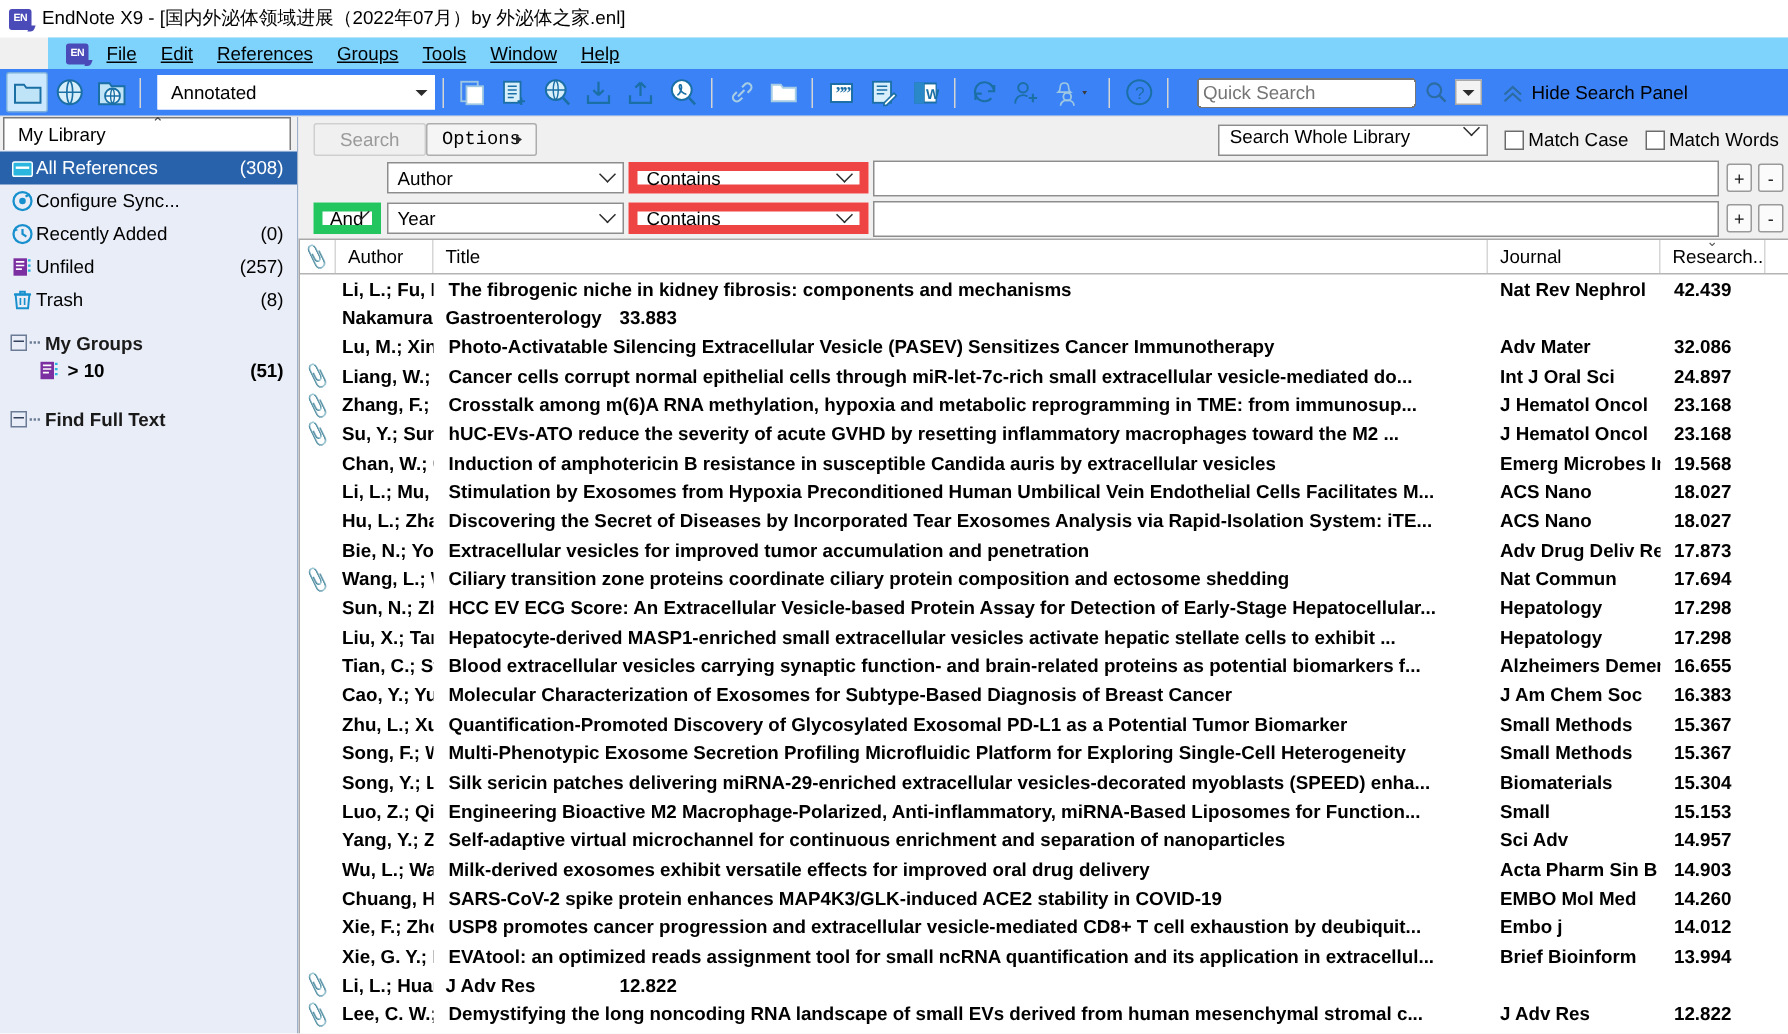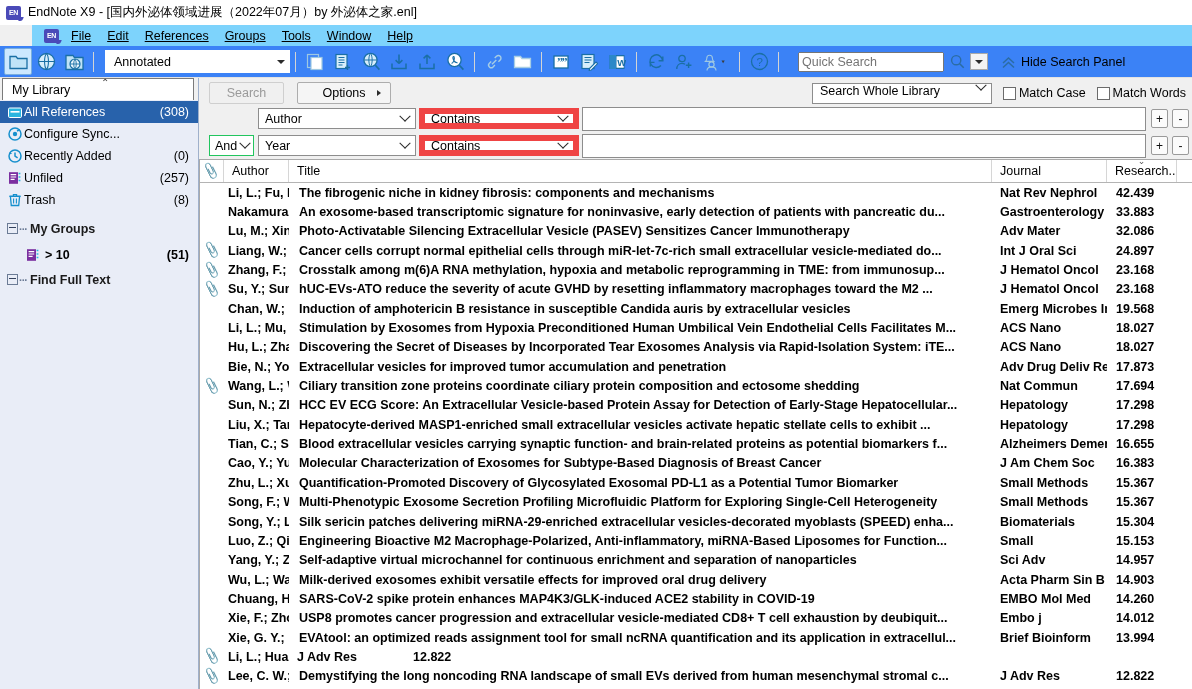--- a/index.html
+++ b/index.html
@@ -61,47 +61,47 @@
   .side-row.selected{background:#2862ab;color:#fff;}
   .side-row .s-ico{width:17px;flex:0 0 17px;display:flex;align-items:center;justify-content:center;}
   .side-row .s-lbl{flex:1 1 auto;white-space:nowrap;overflow:hidden;padding-left:1px;}
   .side-row .s-cnt{padding-right:9px;white-space:nowrap;}
   .grp-head{height:23px;display:flex;align-items:center;padding-left:7px;font-weight:bold;font-size:12.5px;
             margin-top:6px;color:#1a1a1a;}
   .exp-box{width:9px;height:9px;border:1px solid #6b7b95;background:#e9edf7;display:flex;align-items:center;
            justify-content:center;font-size:9px;line-height:6px;color:#33415c;flex:0 0 auto;position:relative;}
   .exp-box:before{content:"";position:absolute;left:1px;right:1px;top:3px;height:1px;background:#33415c;}
   .dots{color:#6b7b95;margin:0 3px 0 1px;letter-spacing:-1px;font-size:11px;}
-  .grp-child{height:22px;display:flex;align-items:flex-end;padding-left:26px;font-size:12.5px;font-weight:bold;}
+  .grp-child{height:22px;display:flex;align-items:flex-start;padding-left:26px;font-size:12.5px;font-weight:bold;}
   .grp-child .s-ico{width:19px;flex:0 0 19px;display:flex;align-items:center;}
   .grp-child .s-lbl{flex:1 1 auto;}
   .grp-child .s-cnt{padding-right:9px;}
 
   
   .rightpane{flex:1 1 auto;display:flex;flex-direction:column;min-width:0;background:#f0f0f0;}
 
   
   .searchpanel{flex:0 0 auto;background:#f0f0f0;padding:3px 0 0 0;border-bottom:1px solid #a9a9a9;}
   .sp-top{display:flex;align-items:center;height:24px;padding-left:10px;}
   .btn{height:22px;border:1px solid #adadad;background:#f5f5f5;border-radius:2px;font-size:12.5px;
        display:flex;align-items:center;justify-content:center;cursor:default;box-sizing:border-box;}
   .btn.disabled{color:#9a9a9a;background:#f0f0f0;border-color:#cfcfcf;}
   .btn-search{width:75px;}
-  .btn-options{width:94px;margin-left:13px;position:relative;}
+  .btn-options{width:74px;position:relative;font-family:Liberation Mono, monospace;}
   .btn-options .tri{position:absolute;right:9px;width:0;height:0;border-top:3.5px solid transparent;
                     border-bottom:3.5px solid transparent;border-left:4.5px solid #2b2b2b;}
   .sp-right{margin-left:auto;display:flex;align-items:center;padding-right:6px;}
   .sel-scope{width:180px;height:21px;border:1px solid #8d8d8d;background:#fff;display:flex;align-items:flex-start;
              justify-content:space-between;padding:0 6px 0 7px;font-size:12.5px;box-sizing:border-box;}
   .chev-dn{width:7px;height:7px;border-right:1.4px solid #2b2b2b;border-bottom:1.4px solid #2b2b2b;
            transform:rotate(45deg) translate(-2px,-2px);}
   .cbwrap{display:flex;align-items:center;margin-left:11px;font-size:12.5px;white-space:nowrap;}
   .cbox{width:13px;height:13px;border:1px solid #6b6b6b;background:#fff;margin-right:3px;box-sizing:border-box;}
   .sp-row{display:flex;align-items:center;height:27px;padding-left:10px;}
-  .op-sel{width:45px;height:21px;border:1px solid #22c55e;background:#fff;display:flex;align-items:center;
+  .op-sel{width:45px;height:21px;border:6px solid #22c55e;background:#fff;display:flex;align-items:center;
           justify-content:space-between;padding:0 4px 0 5px;font-size:12.5px;box-sizing:border-box;margin-right:4px;}
   .op-spacer{width:49px;flex:0 0 49px;}
   .field-sel{width:158px;height:21px;border:1px solid #8d8d8d;background:#fff;display:flex;align-items:center;
              justify-content:space-between;padding:0 6px 0 6px;font-size:12.5px;box-sizing:border-box;}
   .cmp-sel{width:160px;height:21px;border:6px solid #ef4444;background:#fff;display:flex;align-items:center;
            justify-content:space-between;padding:0 6px 0 6px;font-size:12.5px;box-sizing:border-box;margin-left:3px;}
   .term-input{flex:1 1 auto;height:20px;border:1px solid #8d8d8d;background:#fff;margin-left:3px;min-width:0;}
   .pm{width:17px;height:19px;border:1px solid #9a9a9a;background:#fbfbfb;border-radius:2px;display:flex;
       align-items:center;justify-content:center;font-size:12px;margin-left:5px;color:#111;box-sizing:border-box;}
   .pm.minus{margin-left:4px;margin-right:3px;}
@@ -497,21 +497,20 @@
               <div class="cell clip"></div>
               <div class="cell author">Li, L.; Fu, H.; Li...</div>
               <div class="cell title">The fibrogenic niche in kidney fibrosis: components and mechanisms</div>
               <div class="cell journal">Nat Rev Nephrol</div>
               <div class="cell rating">42.439</div>
               <div class="cell endpad"></div>
             </div>
             <div class="row">
               <div class="cell clip"></div>
               <div class="cell author">Nakamura, K.;...</div>
-              <div class="cell title">An exosome-based transcriptomic signature for noninvasive, early detection of patients with pancreatic du...</div>
               <div class="cell journal">Gastroenterology</div>
               <div class="cell rating">33.883</div>
               <div class="cell endpad"></div>
             </div>
             <div class="row">
               <div class="cell clip"></div>
               <div class="cell author">Lu, M.; Xing, H...</div>
               <div class="cell title">Photo-Activatable Silencing Extracellular Vesicle (PASEV) Sensitizes Cancer Immunotherapy</div>
               <div class="cell journal">Adv Mater</div>
               <div class="cell rating">32.086</div>

